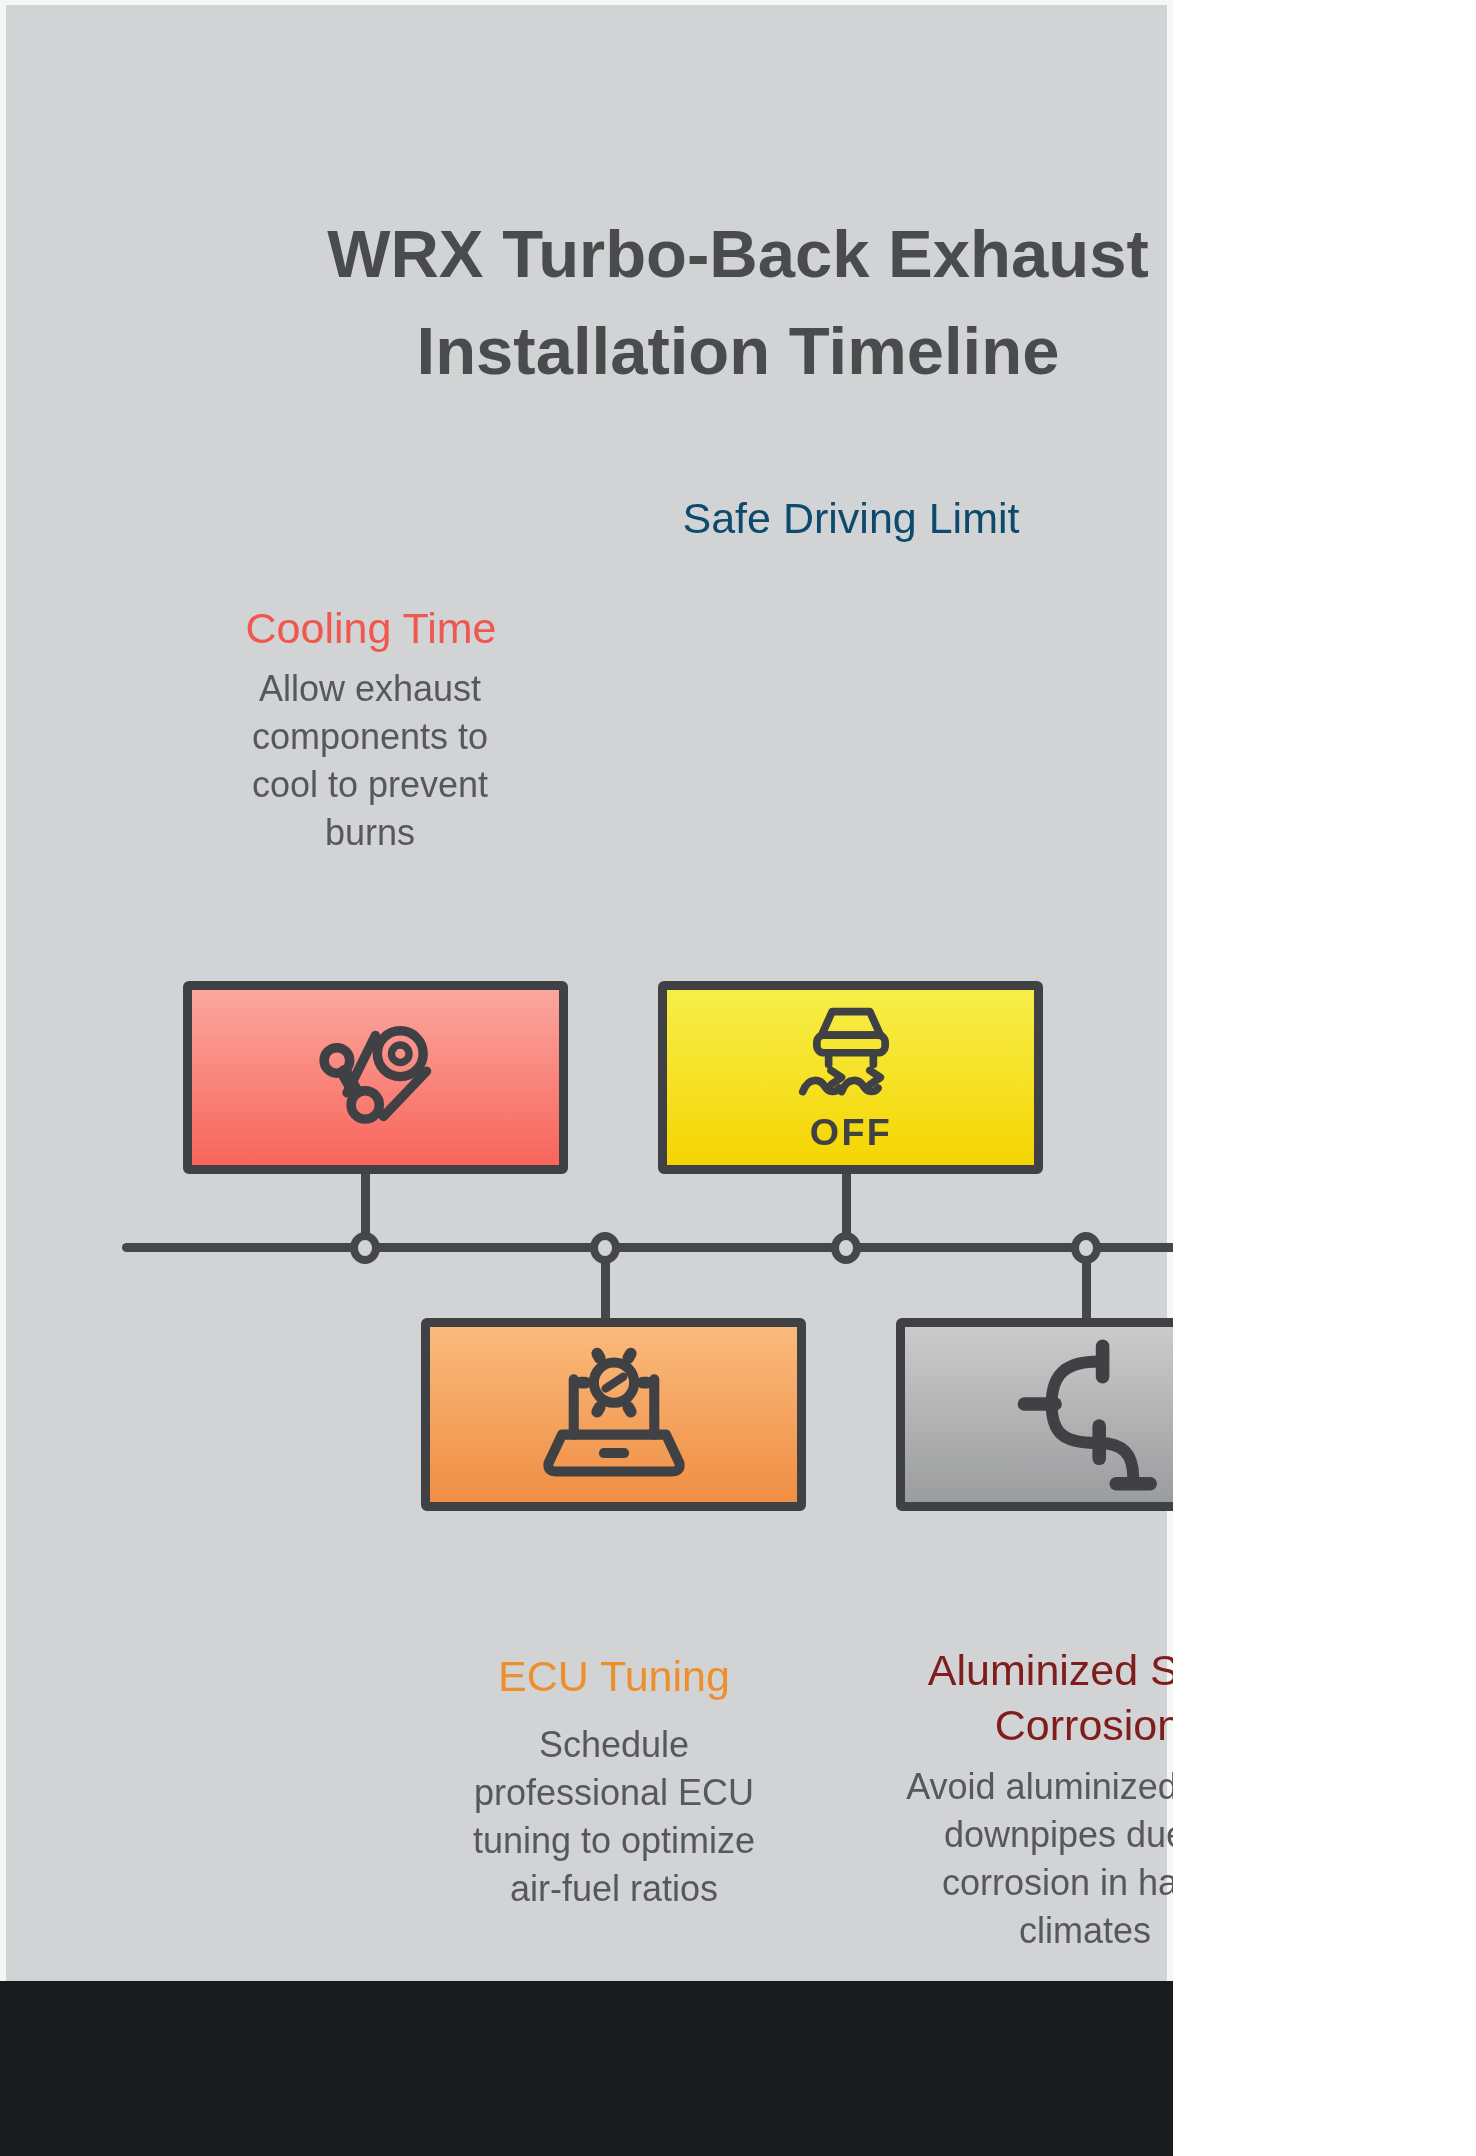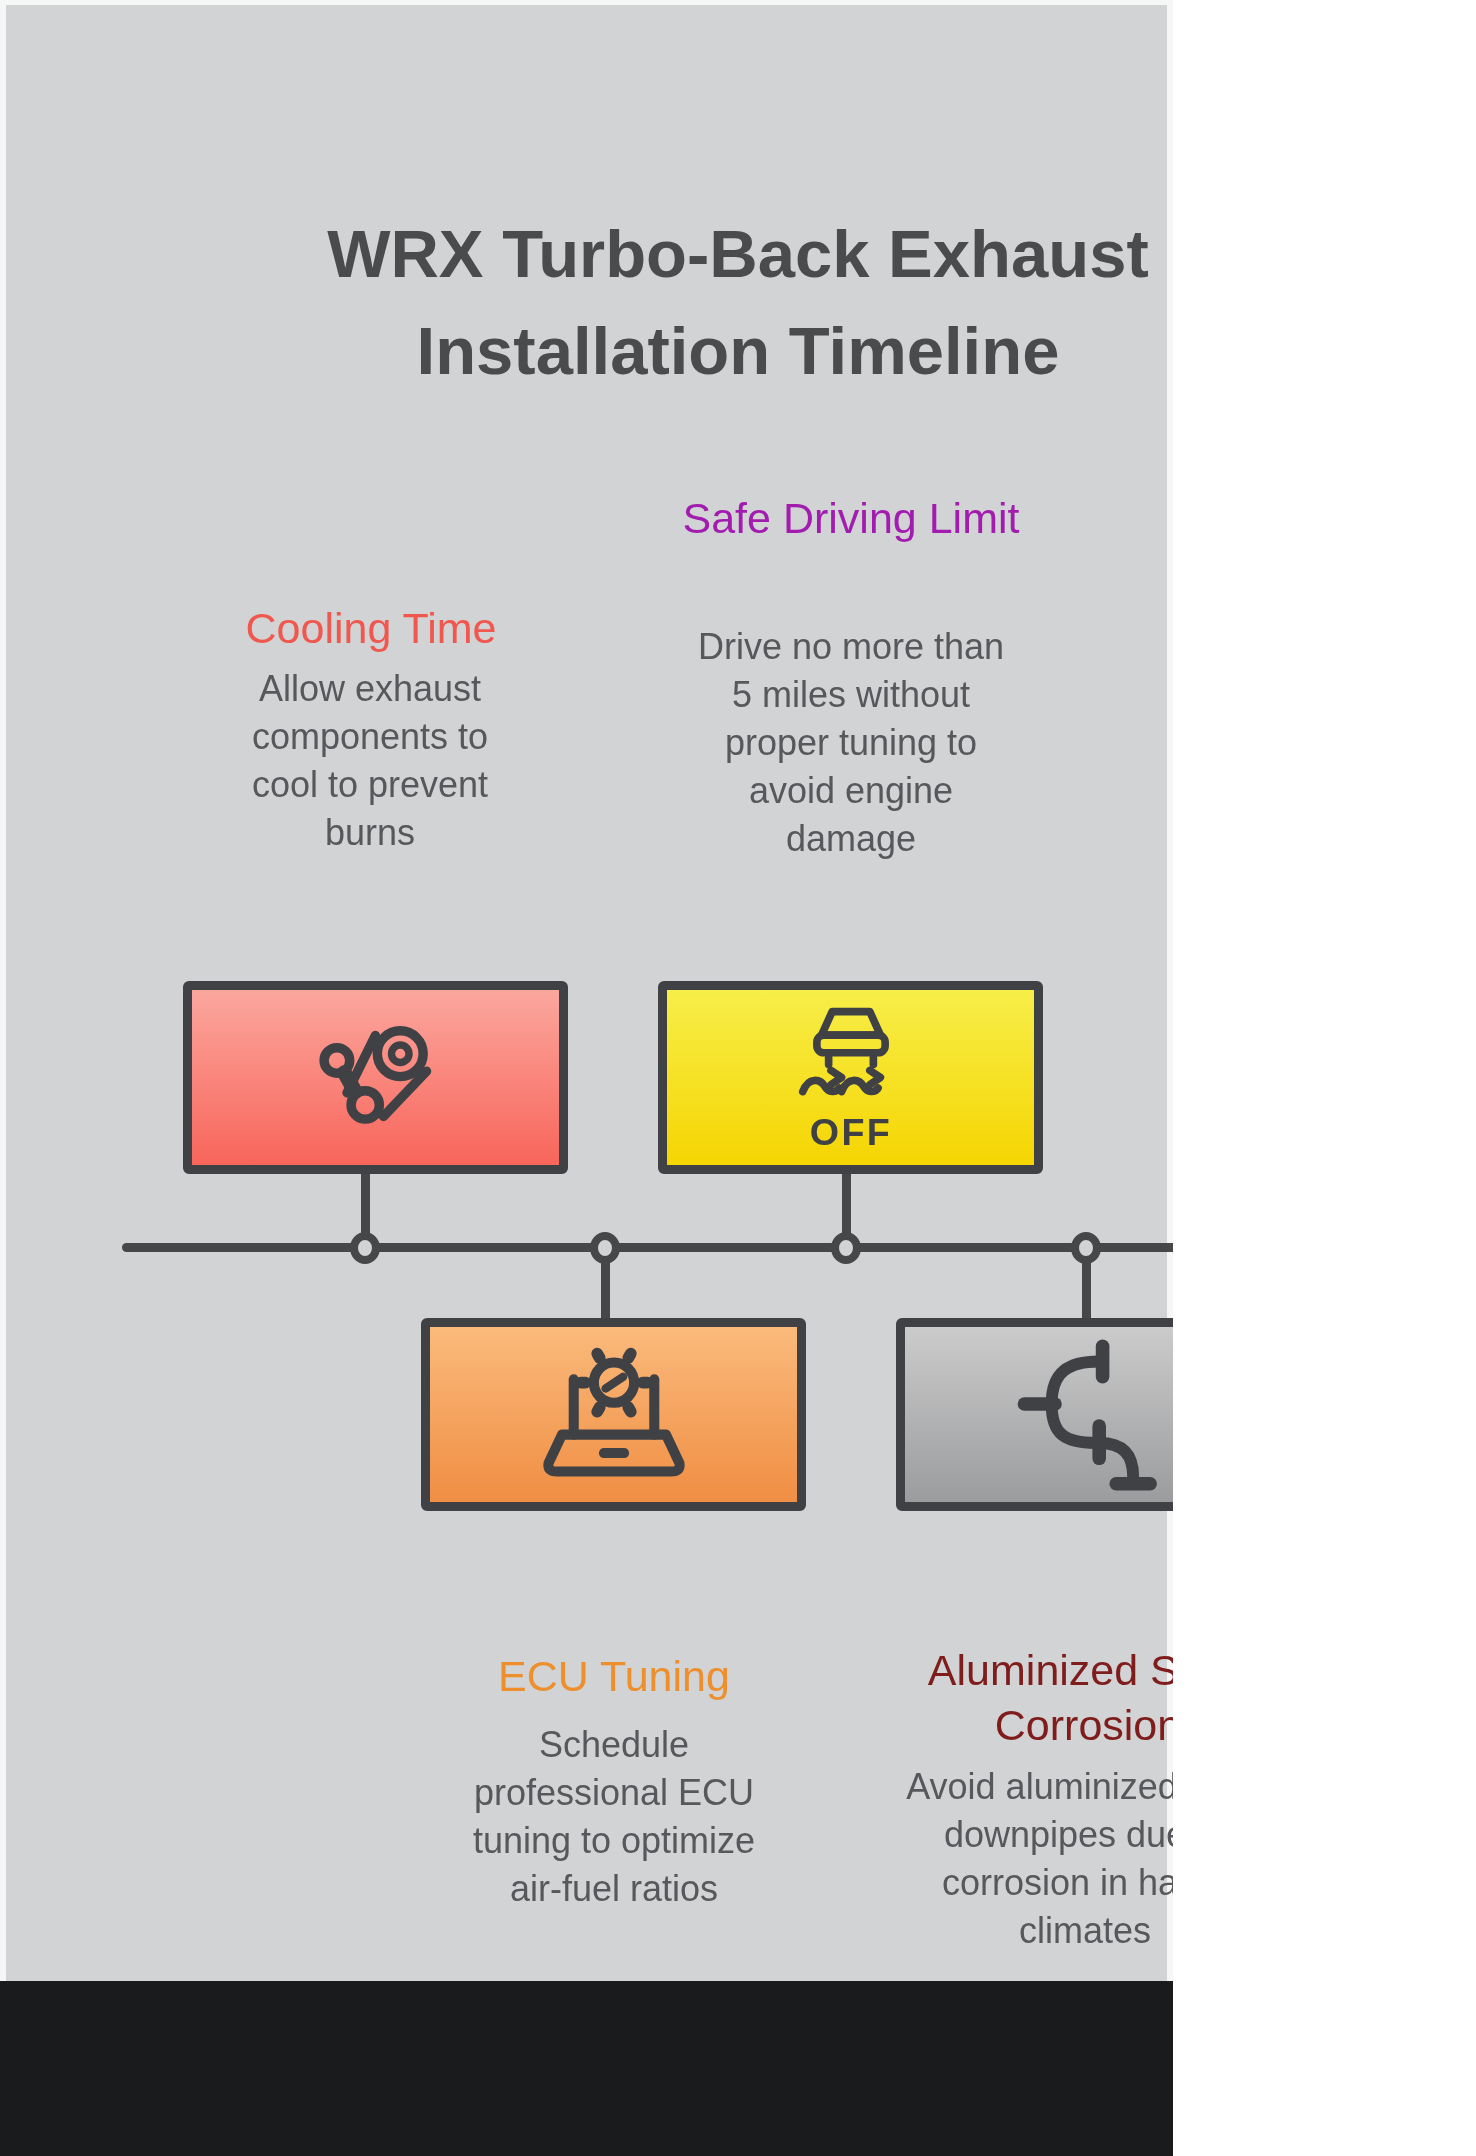--- a/index.html
+++ b/index.html
@@ -29,22 +29,21 @@
   <div class="canvas">
 
     <div class="abs title">
       <div>WRX Turbo-Back Exhaust</div>
       <div>Installation Timeline</div>
     </div>
 
     <div class="abs ms-heading" style="left: 170px; top: 596px; width: 390px; color: rgb(240, 87, 78);">Cooling Time</div>
     <div class="abs ms-body" style="left:214px;top:660px;width:300px;">Allow exhaust components to cool to prevent burns</div>
 
-    <div class="abs ms-heading" style="left: 665px; top: 486px; width: 360px; color: #a21caf; text-align: center;">Safe Driving Limit</div>
-    <div class="abs ms-body" style="left:680px;top:618px;width:330px;">Drive no more than 5 miles without proper tuning to avoid engine damage</div>
+    <div class="abs ms-heading" style="left: 665px; top: 486px; width: 360px; color: #0c4a6e; text-align: center;">Safe Driving Limit</div>
 
     <div class="abs ms-heading" style="left: 413px; top: 1644px; width: 390px; color: rgb(238, 143, 46);">ECU Tuning</div>
     <div class="abs ms-body" style="left:443px;top:1716px;width:330px;">Schedule professional ECU tuning to optimize air-fuel ratios</div>
 
     <div class="abs ms-heading" style="left: 892px; top: 1638px; width: 380px; color: #7f1d1d;">Aluminized Steel Corrosion</div>
     <div class="abs ms-body" style="left:864px;top:1758px;width:370px;margin-left:30px;">Avoid aluminized steel downpipes due to corrosion in harsh climates</div>
 
     <div class="abs connector" style="left:355px;top:1164px;height:82px;"></div>
     <div class="abs connector" style="left:595px;top:1248px;height:68px;"></div>
     <div class="abs connector" style="left:836px;top:1164px;height:82px;"></div>

